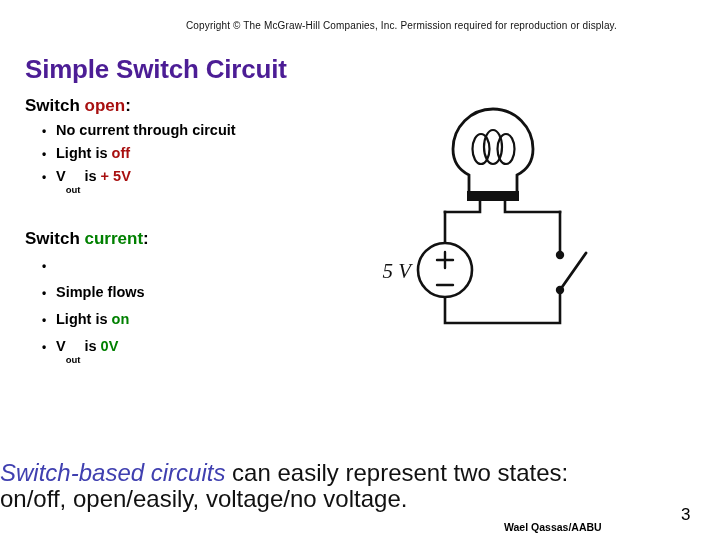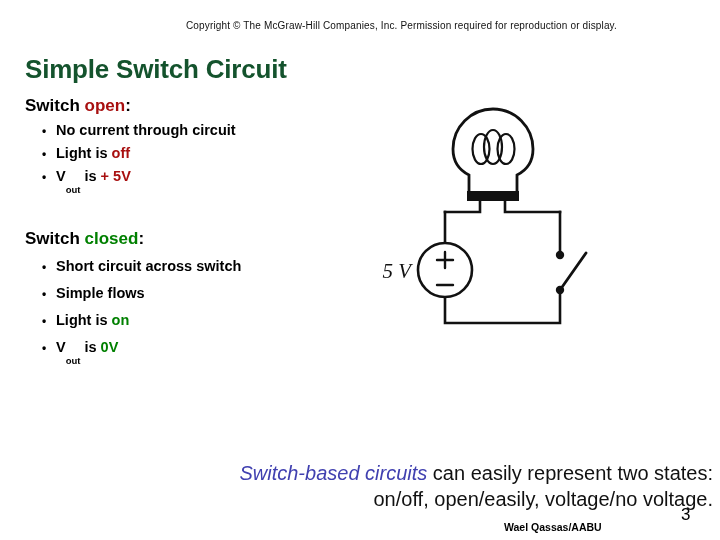--- a/index.html
+++ b/index.html
@@ -13,21 +13,21 @@
   .slide{position:absolute;inset:0;}
 
   .copyright{
     position:absolute;left:186px;top:20px;width:420px;
     font-size:10px;color:#111;letter-spacing:.15px;
     white-space:nowrap;
   }
 
   .title{
     position:absolute;left:25px;top:54px;
-    font-size:26px;font-weight:bold;color:#14532d;
+    font-size:26px;font-weight:bold;color:#4c1d95;
     letter-spacing:-0.2px;
   }
 
   .head{
     position:absolute;left:25px;
     font-size:17px;font-weight:bold;color:#000;
   }
   .head-open{top:96px;}
   .head-closed{top:229px;}
   .red{color:#A81010;margin-top:7px;}
@@ -45,22 +45,22 @@
   .bullet .dot{
     width:14px;flex:0 0 14px;
     font-size:12px;line-height:15px;color:#000;
   }
   .bullet .txt{white-space:nowrap;}
   .bullet sub{font-size:9.5px;vertical-align:baseline;position:relative;top:12px;}
 
   .circuit{position:absolute;left:365px;top:105px;width:250px;height:235px;}
 
   .footnote{
-    position:absolute;left:0;right:7px;top:460px;
-    text-align:right;font-size:20px;color:#111;line-height:26px;
+    position:absolute;left:0;right:0;top:460px;
+    text-align:left;font-size:24px;color:#111;line-height:26px;
   }
   .footnote .blue-ital{color:#4040B0;font-style:italic;}
 
   .author{
     position:absolute;left:504px;top:521px;
     font-size:10.5px;font-weight:bold;color:#000;
   }
   .pagenum{
     position:absolute;left:681px;top:505px;
     font-size:17px;color:#000;
@@ -89,27 +89,26 @@
       <span class="dot">•</span>
       <span class="txt"><span>Light is </span><span class="red">off</span></span>
     </div>
     <div class="bullet">
       <span class="dot">•</span>
       <span class="txt"><span>V</span><sub>out</sub><span> is </span><span class="red">+ 5V</span></span>
     </div>
   </div>
 
   <div class="head head-closed">
-    <span>Switch </span><span class="green">closed</span><span>:</span>
+    <span>Switch </span><span class="green">current</span><span>:</span>
   </div>
 
   <div class="bullets bullets-closed">
     <div class="bullet">
       <span class="dot">•</span>
-      <span class="txt"><span>Short circuit across switch</span></span>
     </div>
     <div class="bullet">
       <span class="dot">•</span>
       <span class="txt"><span>Simple flows</span></span>
     </div>
     <div class="bullet">
       <span class="dot">•</span>
       <span class="txt"><span>Light is </span><span class="green">on</span></span>
     </div>
     <div class="bullet">

